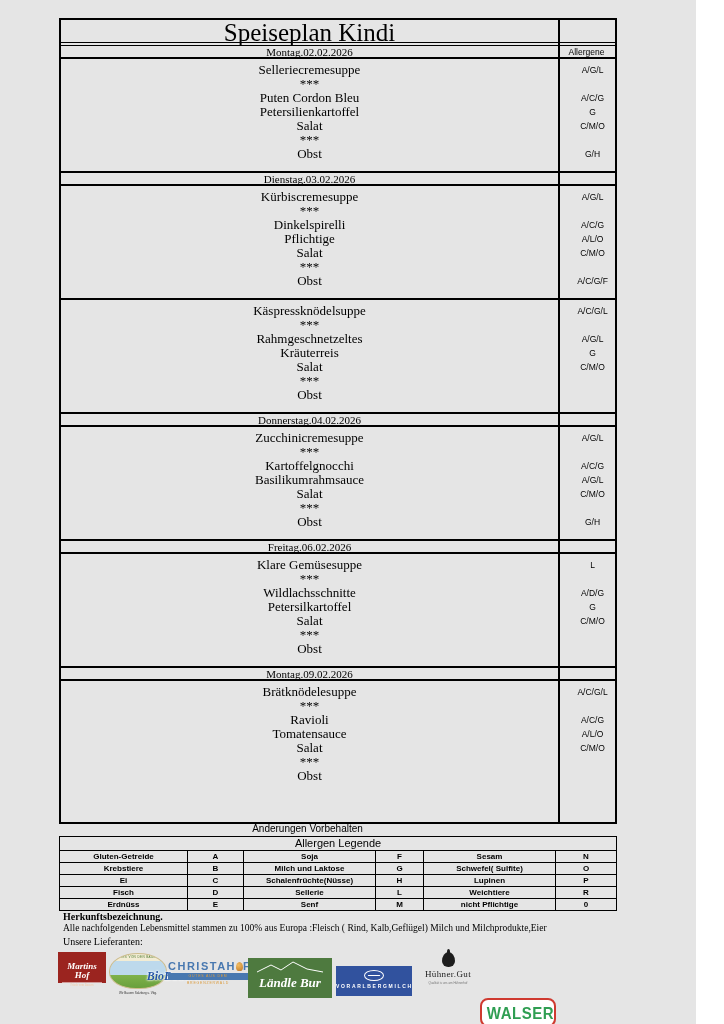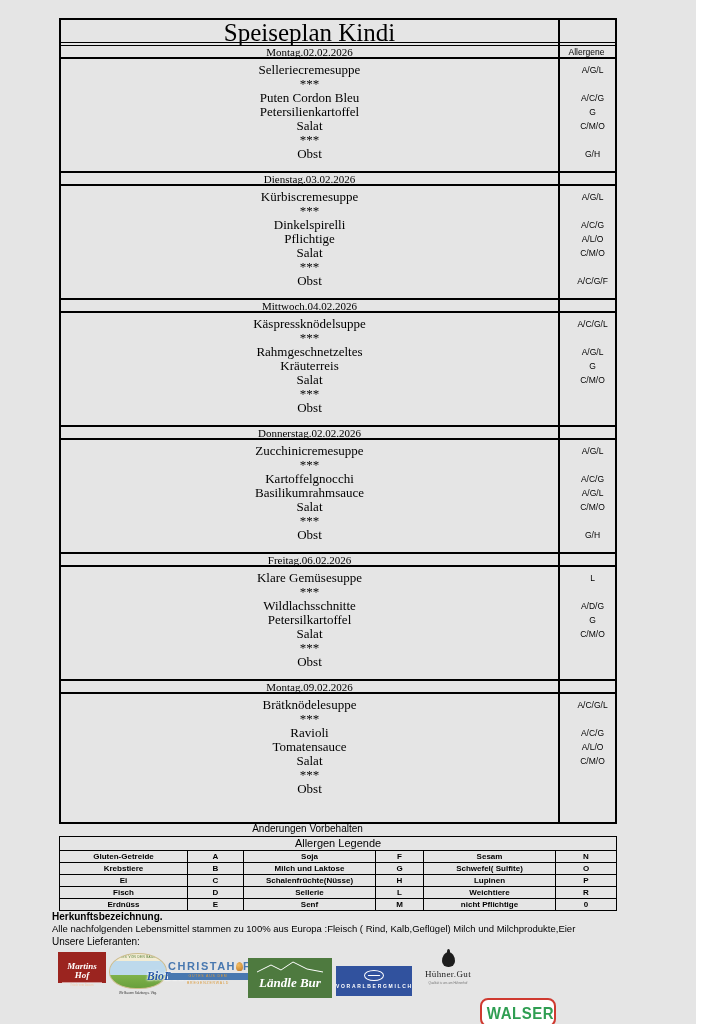--- a/index.html
+++ b/index.html
@@ -38,21 +38,21 @@
   .legend-row > div { font-size:8px; font-weight:bold; line-height:11px; text-align:center;
                       border-right:1px solid #000; overflow:hidden; white-space:nowrap; }
   .legend-row > div:nth-child(1){ width:128px; }
   .legend-row > div:nth-child(2){ width:56px; }
   .legend-row > div:nth-child(3){ width:132px; }
   .legend-row > div:nth-child(4){ width:48px; }
   .legend-row > div:nth-child(5){ width:132px; }
   .legend-row > div:nth-child(6){ flex:1; border-right:none; }
 
   
-  .herkunft { position:absolute; left:52px; top:911px; font-family:Liberation Sans, sans-serif; }
+  .herkunft { position:absolute; left:63px; top:911px; font-family:Liberation Serif, serif; }
   .hk-heading { font-size:10px; font-weight:bold; line-height:12px; }
   .hk-text { font-size:9.5px; line-height:11px; }
   .hk-suppliers { font-size:10px; line-height:12px; margin-top:2px; }
 
   
   .logo { position:absolute; }
   .logo-martins { left:58px; top:952px; width:48px; height:31px; background:#9b241f; text-align:center; }
   .mh-script { font:italic bold 9px/9px "Liberation Serif", serif; color:#fff; padding-top:10px; }
   .mh-caption { font-size:3px; line-height:3px; color:#f2c9a6; margin:2px 4px 0 4px;
                 border-top:1px solid rgba(255,255,255,.55); padding-top:1px; }
@@ -197,24 +197,20 @@
           </div>
 
           <div class="meal-row">
             <div class="meal-name">Obst</div>
             <div class="meal-allergen">A/C/G/F</div>
           </div>
         </div>
     </section>
 
     <section class="day">
-      <div class="day-header">
-        <div class="day-date">Mittwoch.04.02.2026</div>
-        <div class="day-allergen-head"></div>
-      </div>
       <div class="day-body">
 
           <div class="meal-row">
             <div class="meal-name">Käspressknödelsuppe</div>
             <div class="meal-allergen">A/C/G/L</div>
           </div>
 
           <div class="meal-row">
             <div class="meal-name">***</div>
             <div class="meal-allergen"></div>
@@ -242,21 +238,21 @@
 
           <div class="meal-row">
             <div class="meal-name">Obst</div>
             <div class="meal-allergen"></div>
           </div>
         </div>
     </section>
 
     <section class="day">
       <div class="day-header">
-        <div class="day-date">Donnerstag.02.02.2026</div>
+        <div class="day-date">Donnerstag.04.02.2026</div>
         <div class="day-allergen-head"></div>
       </div>
       <div class="day-body">
 
           <div class="meal-row">
             <div class="meal-name">Zucchinicremesuppe</div>
             <div class="meal-allergen">A/G/L</div>
           </div>
 
           <div class="meal-row">

